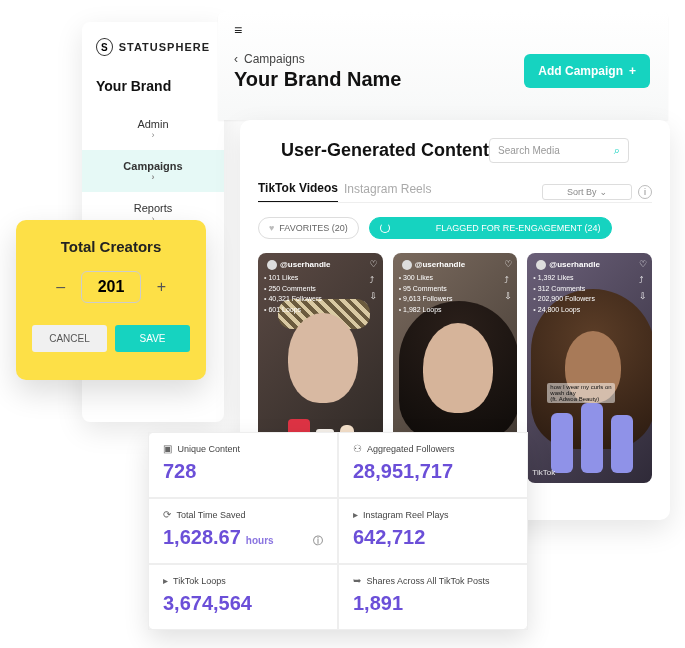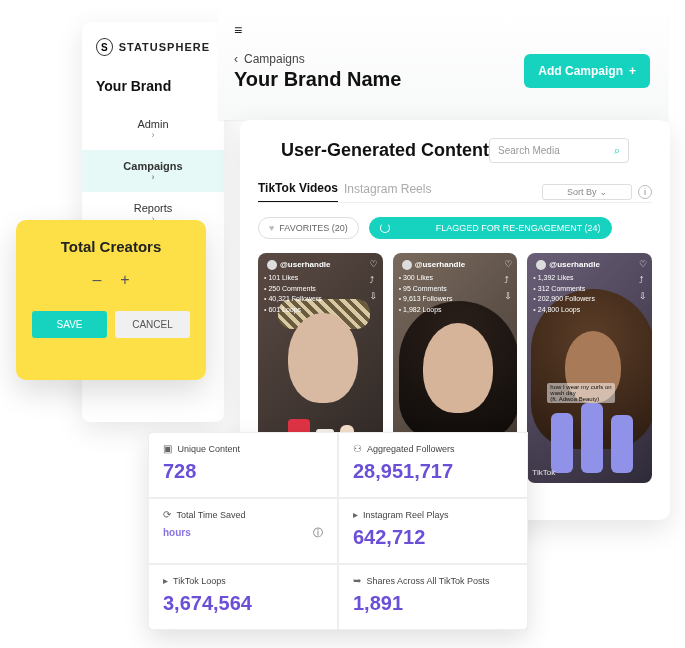--- a/index.html
+++ b/index.html
@@ -258,25 +258,26 @@
       </div>
       <div class="tt">TikTok</div>
     </div>
   </div>
 </div>
 
 <div class="modal">
   <div class="modal-title">Total Creators</div>
   <div class="stepper">
     <div class="pm">–</div>
+    <div class="box">201</div>
     <div class="pm">+</div>
   </div>
   <div class="modal-actions">
+    <div class="mbtn cancel">CANCEL</div>
     <div class="mbtn save">SAVE</div>
-    <div class="mbtn cancel">CANCEL</div>
   </div>
 </div>
 
 <div class="stats">
   <div class="stat">
     <div class="label">
         <span class="ic">▣</span>
         <span>Unique Content</span>
       </div>
     <div class="val">728</div>
@@ -287,20 +288,21 @@
         <span>Aggregated Followers</span>
       </div>
     <div class="val">28,951,717</div>
   </div>
   <div class="stat">
     <div class="label">
         <span class="ic">⟳</span>
         <span>Total Time Saved</span>
       </div>
     <div class="val">
+        <span>1,628.67</span>
         <span class="unit">hours</span>
         <span class="info">ⓘ</span>
       </div>
   </div>
   <div class="stat">
     <div class="label">
         <span class="ic">▸</span>
         <span>Instagram Reel Plays</span>
       </div>
     <div class="val">642,712</div>

